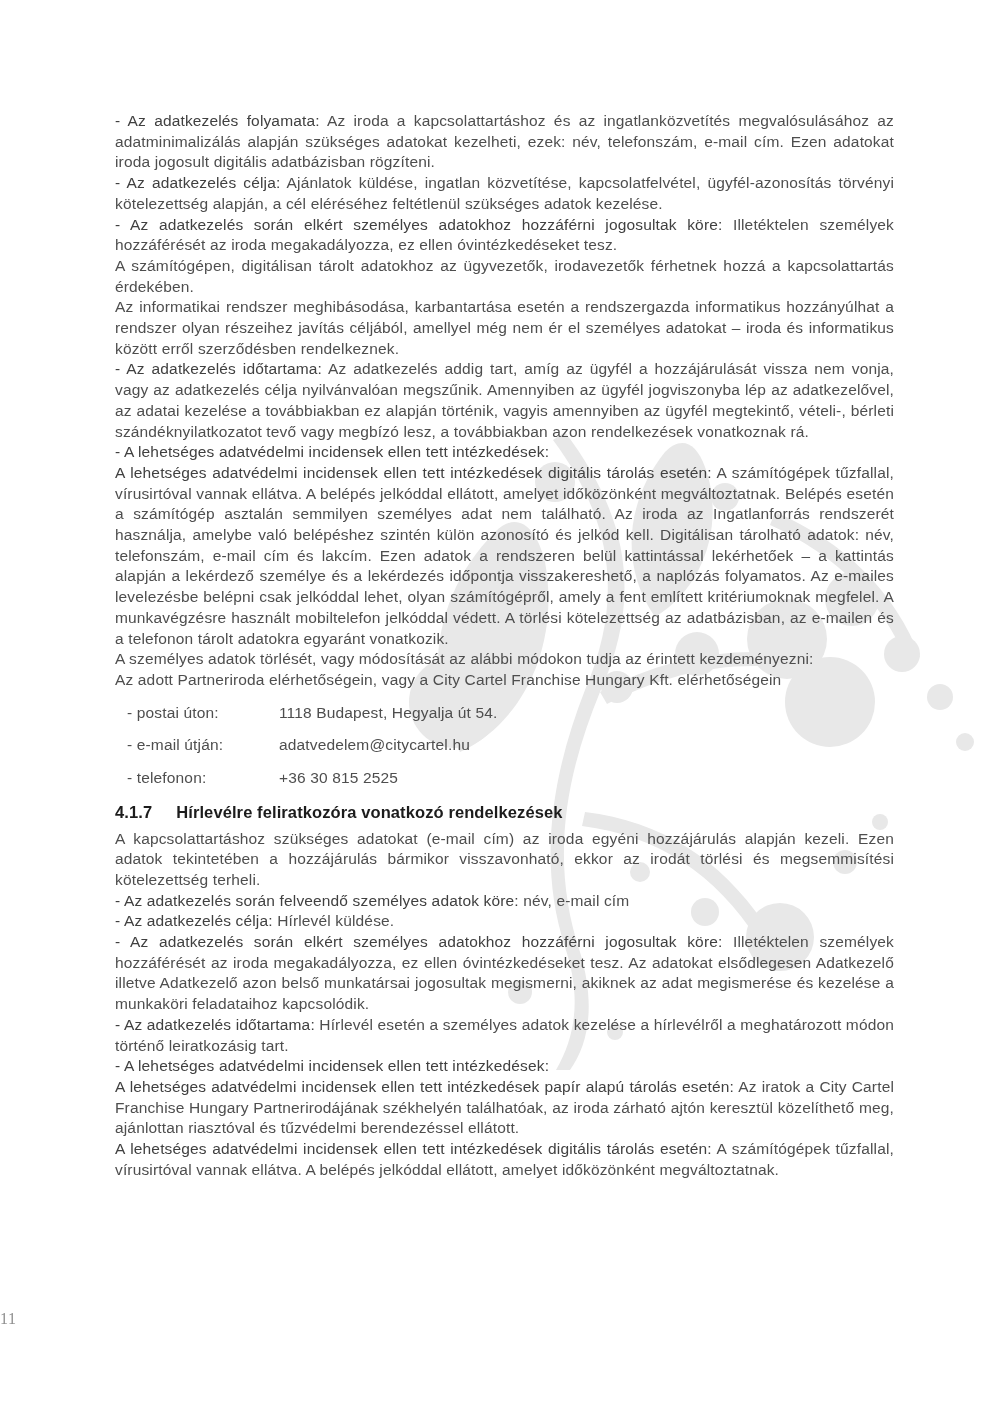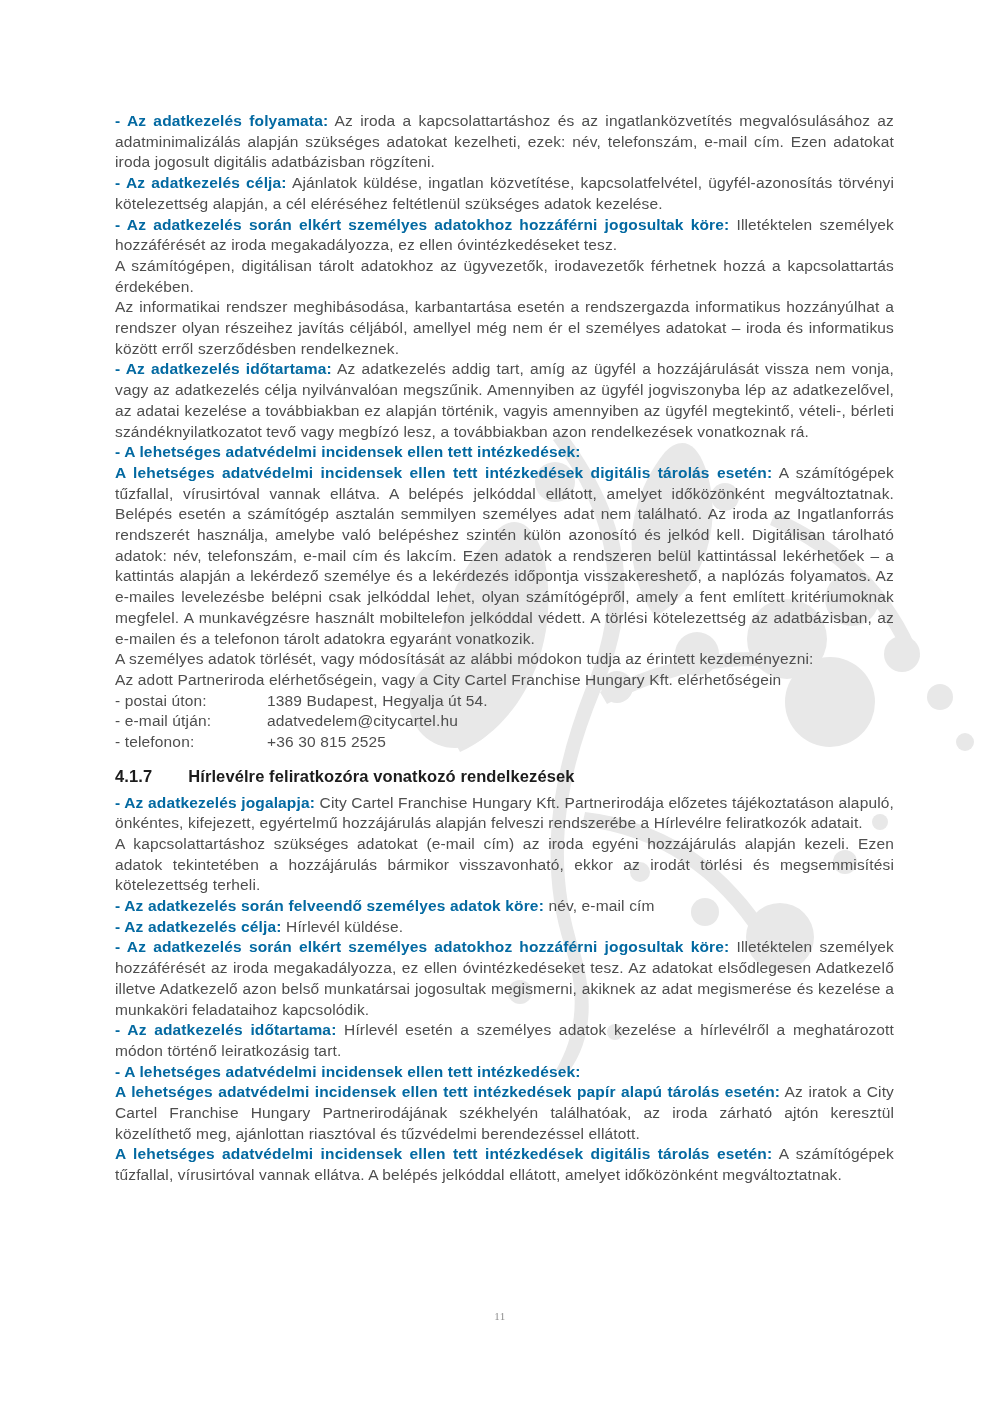--- a/index.html
+++ b/index.html
@@ -11,32 +11,32 @@
   .page{position:absolute;inset:0;background:#ffffff;}
   .watermark{
     position:absolute;left:375px;top:392px;width:625px;height:680px;
     z-index:0;pointer-events:none;
   }
   .content{
     position:absolute;left:115px;top:111px;width:779px;z-index:1;
     font-size:15.5px;line-height:20.7px;color:#4e4e4e;letter-spacing:0.15px;
   }
   .para{margin:0;text-align:justify;}
-  .para b{color:#0369a1;font-weight:700;}
-  .contact-row{display:flex;margin:0;}
+  .para b{color:#404040;font-weight:400;}
+  .contact-row{display:flex;margin:12px;}
   .contact-label{width:152px;flex:0 0 152px;}
   .contact-value{flex:1;}
   .section-heading{
     display:flex;align-items:baseline;margin:13px 0 6px 0;
     font-weight:700;color:#1c1c1c;font-size:16.5px;letter-spacing:0.1px;
   }
-  .section-heading .num{margin-right:36px;}
+  .section-heading .num{margin-right:24px;}
   .page-number{
-    position:absolute;left:0;right:0;top:1310px;text-align:center;
-    font-size:11px;color:#8f8f8f;z-index:1;letter-spacing:0.5px;font-family:Liberation Serif, serif;
+    position:absolute;left:0;right:0;top:1310px;text-align:left;
+    font-size:16px;color:#8f8f8f;z-index:1;letter-spacing:0.5px;font-family:Liberation Serif, serif;
   }
 </style>
 </head>
 <body>
 
 <div class="page">
 
   <svg class="watermark" viewBox="0 0 625 680" xmlns="http://www.w3.org/2000/svg" aria-hidden="true">
     <g fill="#e8e8e8" stroke="none">
 
@@ -77,37 +77,36 @@
     <p class="para"><b></b><span>A számítógépen, digitálisan tárolt adatokhoz az ügyvezetők, irodavezetők férhetnek hozzá a kapcsolattartás érdekében.</span></p>
     <p class="para"><b></b><span>Az informatikai rendszer meghibásodása, karbantartása esetén a rendszergazda informatikus hozzányúlhat a rendszer olyan részeihez javítás céljából, amellyel még nem ér el személyes adatokat – iroda és informatikus között erről szerződésben rendelkeznek.</span></p>
     <p class="para"><b>- Az adatkezelés időtartama:</b><span> Az adatkezelés addig tart, amíg az ügyfél a hozzájárulását vissza nem vonja, vagy az adatkezelés célja nyilvánvalóan megszűnik. Amennyiben az ügyfél jogviszonyba lép az adatkezelővel, az adatai kezelése a továbbiakban ez alapján történik, vagyis amennyiben az ügyfél megtekintő, vételi-, bérleti szándéknyilatkozatot tevő vagy megbízó lesz, a továbbiakban azon rendelkezések vonatkoznak rá.</span></p>
     <p class="para"><b>- A lehetséges adatvédelmi incidensek ellen tett intézkedések:</b><span></span></p>
     <p class="para"><b>A lehetséges adatvédelmi incidensek ellen tett intézkedések digitális tárolás esetén:</b><span> A számítógépek tűzfallal, vírusirtóval vannak ellátva. A belépés jelkóddal ellátott, amelyet időközönként megváltoztatnak. Belépés esetén a számítógép asztalán semmilyen személyes adat nem található. Az iroda az Ingatlanforrás rendszerét használja, amelybe való belépéshez szintén külön azonosító és jelkód kell. Digitálisan tárolható adatok: név, telefonszám, e-mail cím és lakcím. Ezen adatok a rendszeren belül kattintással lekérhetőek – a kattintás alapján a lekérdező személye és a lekérdezés időpontja visszakereshető, a naplózás folyamatos. Az e-mailes levelezésbe belépni csak jelkóddal lehet, olyan számítógépről, amely a fent említett kritériumoknak megfelel. A munkavégzésre használt mobiltelefon jelkóddal védett. A törlési kötelezettség az adatbázisban, az e-mailen és a telefonon tárolt adatokra egyaránt vonatkozik.</span></p>
     <p class="para"><b></b><span>A személyes adatok törlését, vagy módosítását az alábbi módokon tudja az érintett kezdeményezni:</span></p>
     <p class="para"><b></b><span>Az adott Partneriroda elérhetőségein, vagy a City Cartel Franchise Hungary Kft. elérhetőségein</span></p>
 
     <div class="contact-row">
       <span class="contact-label">- postai úton:</span>
-      <span class="contact-value">1389 Budapest, Hegyalja út 54.</span>
+      <span class="contact-value">1118 Budapest, Hegyalja út 54.</span>
     </div>
     <div class="contact-row">
       <span class="contact-label">- e-mail útján:</span>
       <span class="contact-value">adatvedelem@citycartel.hu</span>
     </div>
     <div class="contact-row">
       <span class="contact-label">- telefonon:</span>
       <span class="contact-value">+36 30 815 2525</span>
     </div>
 
     <div class="section-heading">
       <span class="num">4.1.7</span>
       <span class="title">Hírlevélre feliratkozóra vonatkozó rendelkezések</span>
     </div>
 
-    <p class="para"><b>- Az adatkezelés jogalapja:</b><span> City Cartel Franchise Hungary Kft. Partnerirodája előzetes tájékoztatáson alapuló, önkéntes, kifejezett, egyértelmű hozzájárulás alapján felveszi rendszerébe a Hírlevélre feliratkozók adatait.</span></p>
     <p class="para"><b></b><span>A kapcsolattartáshoz szükséges adatokat (e-mail cím) az iroda egyéni hozzájárulás alapján kezeli. Ezen adatok tekintetében a hozzájárulás bármikor visszavonható, ekkor az irodát törlési és megsemmisítési kötelezettség terheli.</span></p>
     <p class="para"><b>- Az adatkezelés során felveendő személyes adatok köre:</b><span> név, e-mail cím</span></p>
     <p class="para"><b>- Az adatkezelés célja:</b><span> Hírlevél küldése.</span></p>
     <p class="para"><b>- Az adatkezelés során elkért személyes adatokhoz hozzáférni jogosultak köre:</b><span> Illetéktelen személyek hozzáférését az iroda megakadályozza, ez ellen óvintézkedéseket tesz. Az adatokat elsődlegesen Adatkezelő illetve Adatkezelő azon belső munkatársai jogosultak megismerni, akiknek az adat megismerése és kezelése a munkaköri feladataihoz kapcsolódik.</span></p>
     <p class="para"><b>- Az adatkezelés időtartama:</b><span> Hírlevél esetén a személyes adatok kezelése a hírlevélről a meghatározott módon történő leiratkozásig tart.</span></p>
     <p class="para"><b>- A lehetséges adatvédelmi incidensek ellen tett intézkedések:</b><span></span></p>
     <p class="para"><b>A lehetséges adatvédelmi incidensek ellen tett intézkedések papír alapú tárolás esetén:</b><span> Az iratok a City Cartel Franchise Hungary Partnerirodájának székhelyén találhatóak, az iroda zárható ajtón keresztül közelíthető meg, ajánlottan riasztóval és tűzvédelmi berendezéssel ellátott.</span></p>
     <p class="para"><b>A lehetséges adatvédelmi incidensek ellen tett intézkedések digitális tárolás esetén:</b><span> A számítógépek tűzfallal, vírusirtóval vannak ellátva. A belépés jelkóddal ellátott, amelyet időközönként megváltoztatnak.</span></p>
 
   </div>

